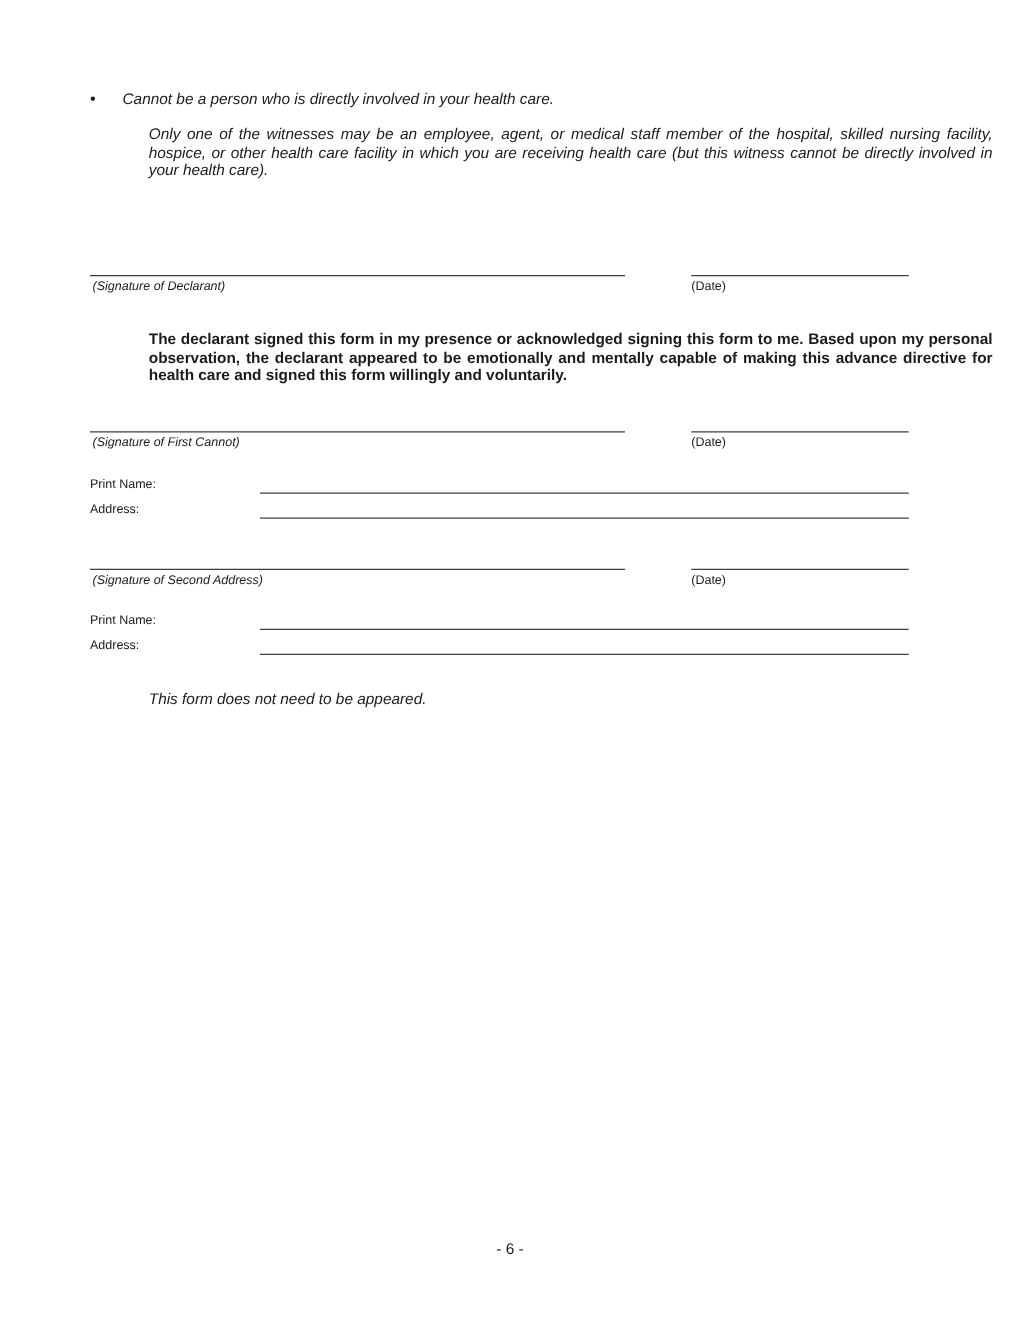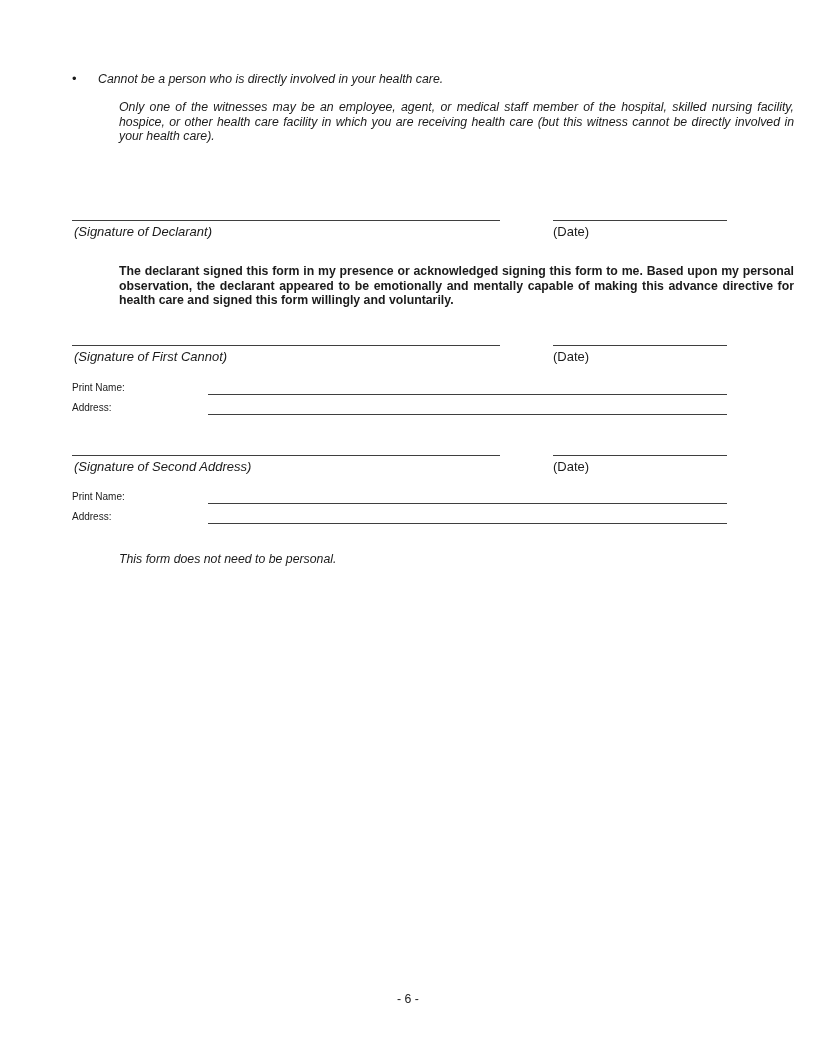--- a/index.html
+++ b/index.html
@@ -46,21 +46,21 @@
     display: block;
     margin-left: 26px;
     font-style: italic;
   }
 
   .sigrow {
     position: absolute;
     left: 72px;
     width: 675px;
     height: 36px;
-    font-size: 13px;
+    font-size: 10px;
   }
   .sig-line {
     position: absolute;
     left: 0;
     top: 0;
     width: 428px;
     height: 14px;
     border-bottom: 1.5px solid #3f3f3f;
   }
   .date-line {
@@ -162,17 +162,17 @@
   <div class="fieldrow" style="top:490px;">
     <span class="field-label">Print Name:</span>
     <div class="field-line"></div>
   </div>
 
   <div class="fieldrow" style="top:510px;">
     <span class="field-label">Address:</span>
     <div class="field-line"></div>
   </div>
 
-  <div class="para italic" style="top:552px;">This form does not need to be personal.</div>
+  <div class="para italic" style="top:552px;">This form does not need to be appeared.</div>
 
   <div class="footer">- 6 -</div>
 
 </div>
 
 </body></html>

